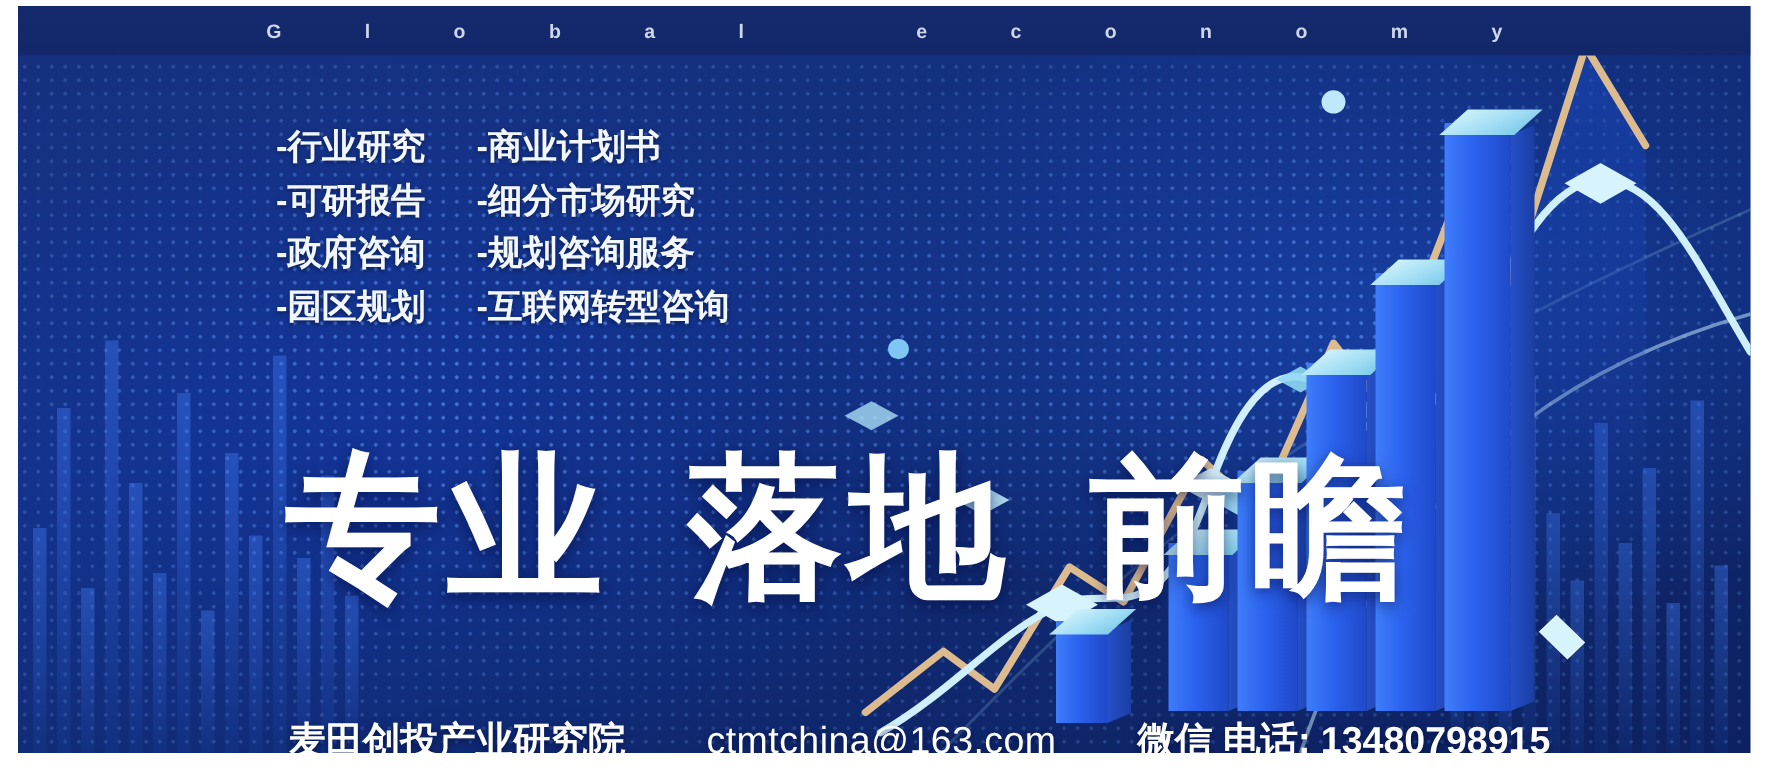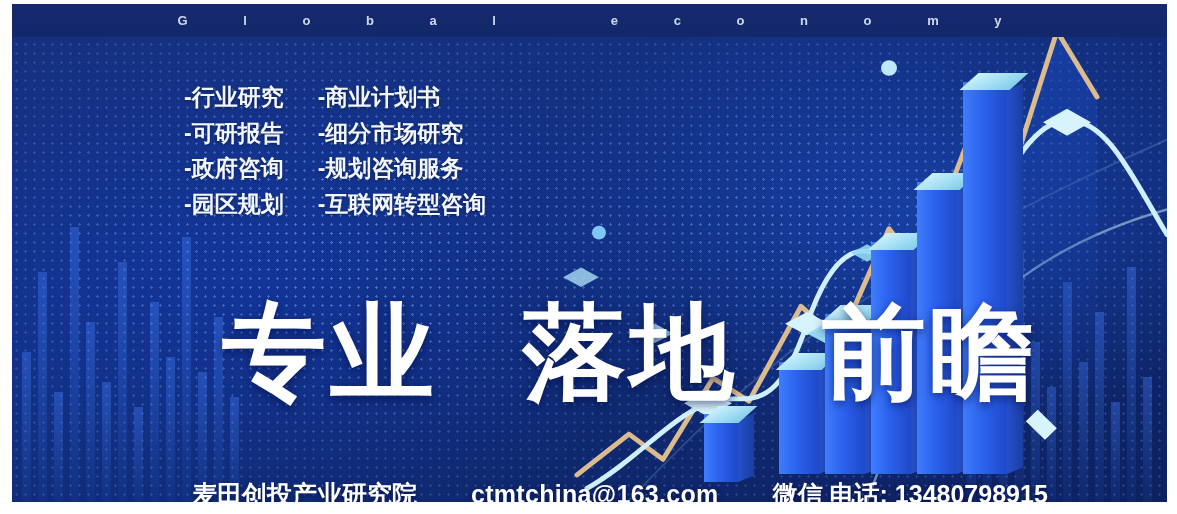--- a/index.html
+++ b/index.html
@@ -41,28 +41,28 @@
 
   
   #lists{position:absolute;left:172px;top:78px;z-index:7;display:flex;gap:34px;}
   .list-col{display:flex;flex-direction:column;gap:5px;}
   .list-col .item{color:#f2f6ff;font-size:23px;font-weight:700;line-height:1.33;
            text-shadow:0 1px 3px rgba(0,0,0,.45);white-space:nowrap;}
 
   
   #headline{position:absolute;left:178px;top:296px;z-index:8;display:flex;gap:52px;}
   #headline .word{color:#ffffff;font-size:104px;font-weight:700;line-height:1;
-           letter-spacing:4px;text-shadow:0 3px 10px rgba(0,10,60,.55);margin-left:32px;}
+           letter-spacing:4px;text-shadow:0 3px 10px rgba(0,10,60,.55);}
 
   
   #footer{position:absolute;left:180px;top:440px;z-index:9;
           display:flex;align-items:baseline;gap:54px;}
   #footer .f{color:#ffffff;font-size:25px;font-weight:700;white-space:nowrap;
           text-shadow:0 2px 5px rgba(0,8,50,.6);}
-  #footer .f.mail{font-weight:700;letter-spacing:.3px;margin-top:36px;}
+  #footer .f.mail{font-weight:400;letter-spacing:.3px;margin-top:36px;}
   #footer .f.tel{font-weight:600;}
 
   
   #chart{position:absolute;right:0;top:0;width:600px;height:100%;z-index:4;}
   #chart svg{width:100%;height:100%;display:block;overflow:visible;}
 
   
   .bar3d{position:absolute;z-index:3;}
   .bar3d .face{position:absolute;left:0;bottom:0;width:100%;
        background:linear-gradient(90deg,#3f7dfb 0%,#2b62ee 45%,#1f49c9 100%);}

